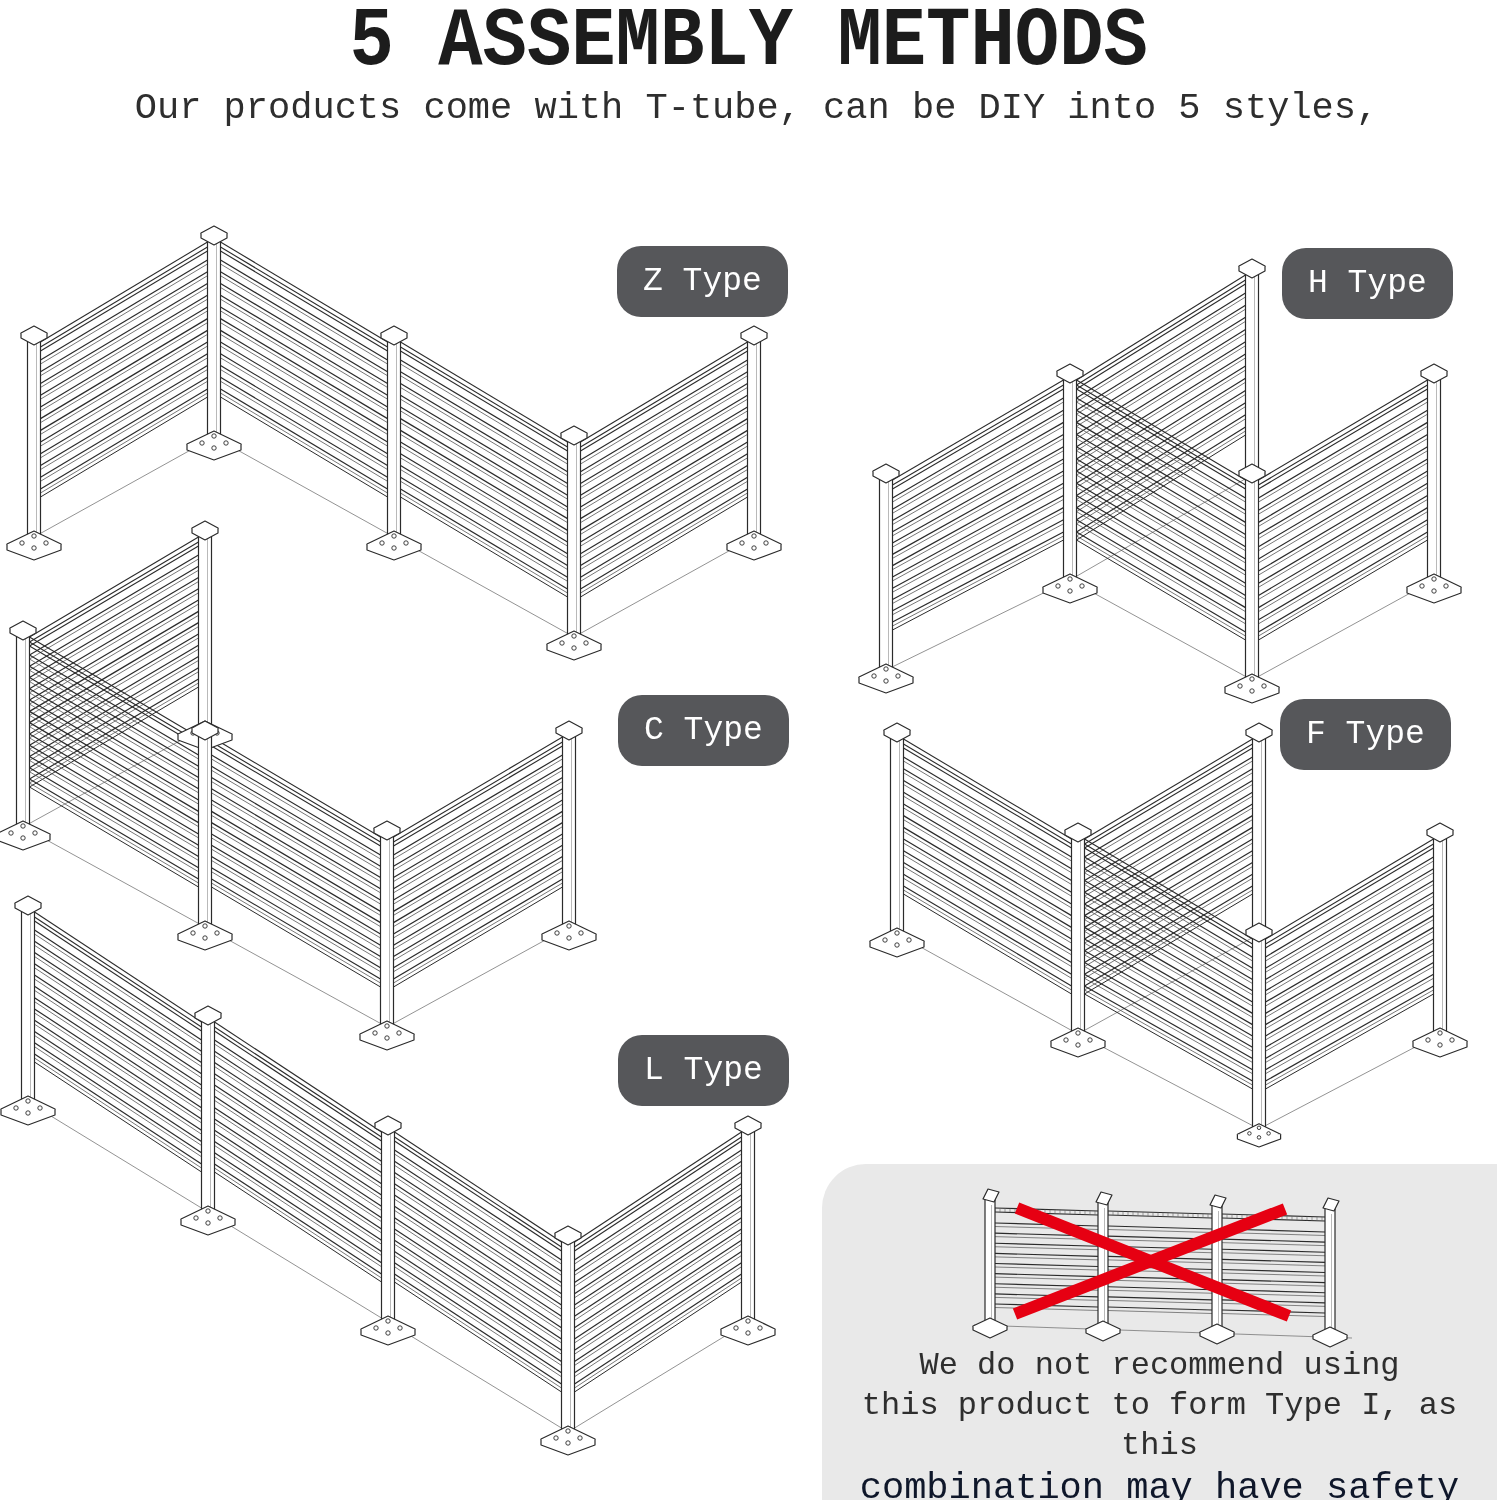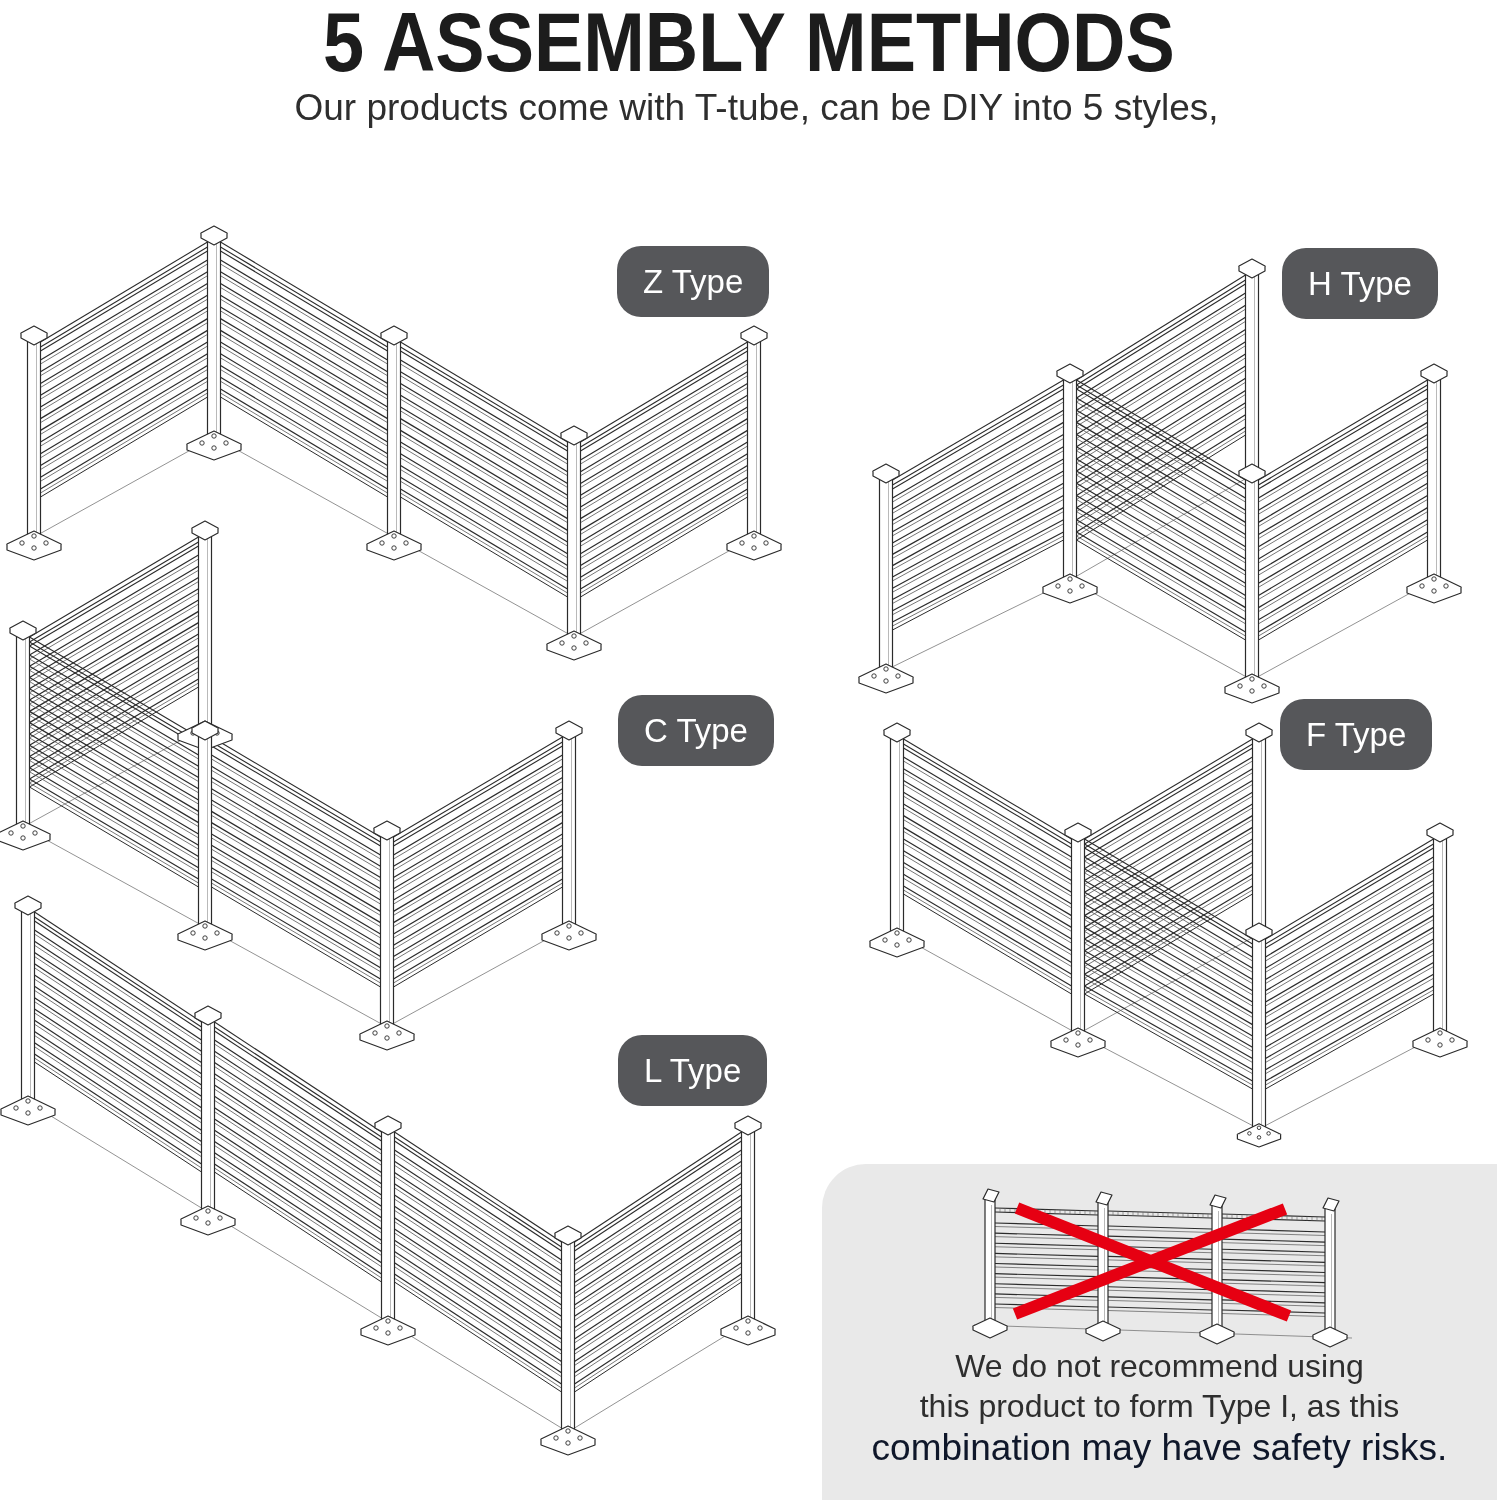--- a/index.html
+++ b/index.html
@@ -1,19 +1,19 @@
 <!DOCTYPE html>
 <html><head>
 <meta charset="utf-8">
 <style>
   html,body{margin:0;padding:0;background:#fff;}
   #canvas{
     position:relative; width:1497px; height:1500px; overflow:hidden;
     background:#ffffff;
-    font-family:Liberation Sans, sans-serif;
+    font-family:Liberation Mono, monospace;
   }
   .title{
     position:absolute; left:0; top:-6px; width:1497px; text-align:center;
     font-size:84px; font-weight:700; color:var(--title-color,#1c1c1c);
     letter-spacing:0px; white-space:nowrap;
   }
   .title-inner{display:inline-block; transform:scaleX(.88); transform-origin:center;}
   .subtitle{
     position:absolute; left:0; top:84px; width:1497px; text-align:center;
     font-size:37px; line-height:48px; color:var(--body-color,#2e2e2e); font-weight:400;padding-left:8px;

